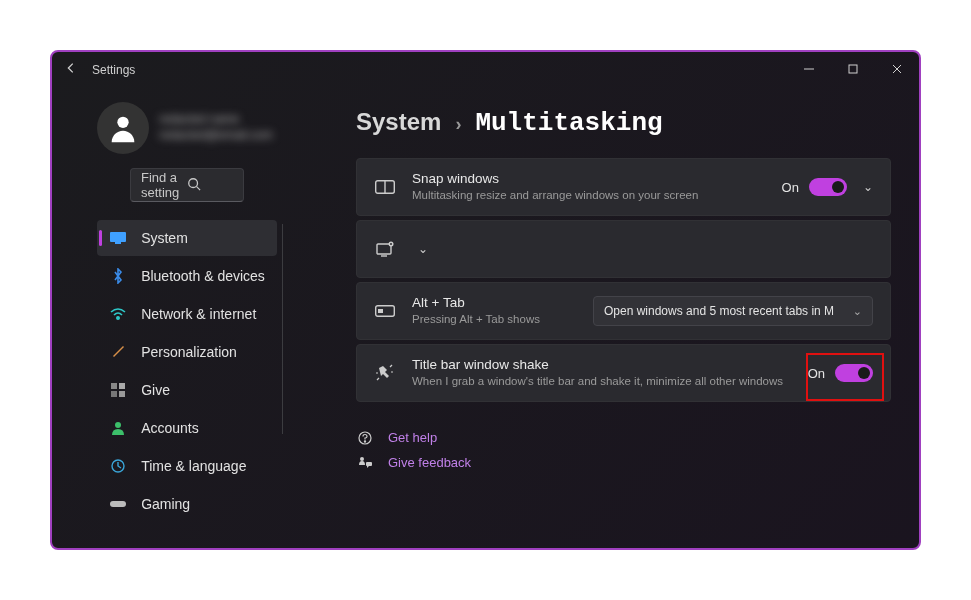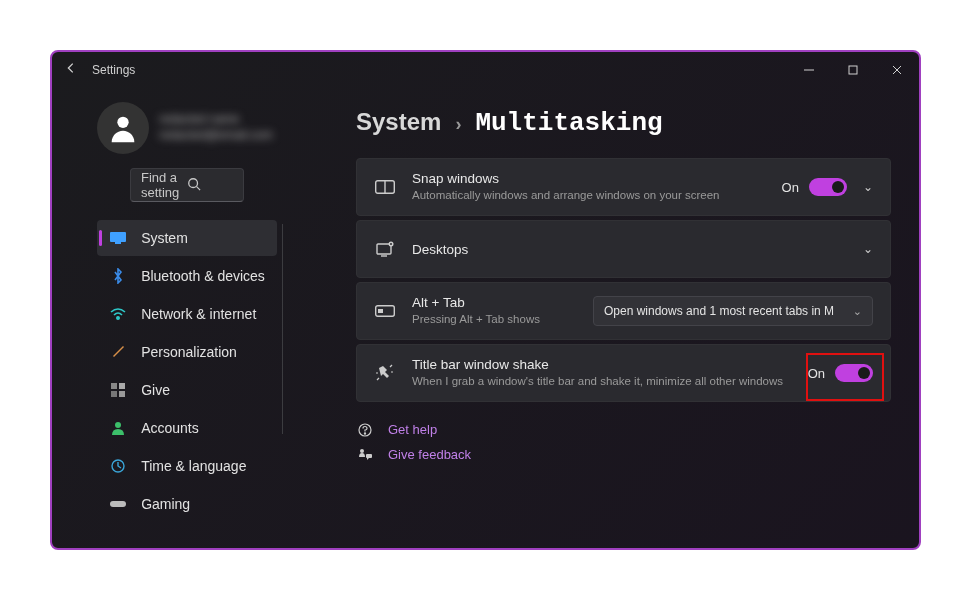--- a/index.html
+++ b/index.html
@@ -13,21 +13,21 @@
       width: 871px; height: 500px;
       background: linear-gradient(135deg, #1b1b1e 0%, #1a141f 100%);
       border: 2px solid #a040c0;
       border-radius: 8px;
       position: relative;
       color: #e8e8e8;
       overflow: hidden;
     }
     .titlebar {
       height: 34px;
-      display: flex; align-items: flex-end; justify-content: flex-end;
+      display: flex; align-items: center; justify-content: flex-end;
       gap: 0;
     }
     .titlebar .left {
       position: absolute; left: 12px; top: 9px;
       display: flex; align-items: center; gap: 14px;
       font-size: 12px; color: #d0d0d0;
     }
     .titlebar .winbtn {
       width: 44px; height: 32px;
       display: flex; align-items: center; justify-content: center;
@@ -116,21 +116,21 @@
     .dropdown {
       background: #323237; border: 1px solid #434349; border-radius: 4px;
       height: 30px; min-width: 280px; padding: 0 10px;
       display: flex; align-items: center; justify-content: space-between;
       font-size: 12px; color: #e4e4e4;
     }
     .highlight-box {
       position: absolute; border: 2px solid #e01010;
       pointer-events: none;
     }
-    .links { margin-top: 20px; display: flex; flex-direction: column; gap: 10px; }
+    .links { margin-top: 28px; display: flex; flex-direction: column; gap: 10px; }
     .link-row {
       display: flex; align-items: center; gap: 14px;
       font-size: 13px; color: #c080e8;
     }
     .link-row .lic { width: 18px; color: #d0d0d0; display: flex; align-items: center; justify-content: center; }
   </style>
 </head>
 <body>
 
 <div class="window">
@@ -274,60 +274,57 @@
       <div class="cards">
         <div class="card">
           <div class="card-icon">
             <svg width="20" height="14" viewBox="0 0 20 14" stroke="#ccc" fill="none" stroke-width="1.4">
                 <rect x="0.7" y="0.7" width="18.6" height="12.6" rx="2"></rect>
                 <line x1="10" y1="0.7" x2="10" y2="13.3"></line>
               </svg>
           </div>
           <div class="card-text">
             <div class="card-title">Snap windows</div>
-            <div class="card-sub">Automatically windows and arrange windows on your screen</div>
+            <div class="card-sub">Multitasking resize and arrange windows on your screen</div>
           </div>
           <div class="card-right">
             <span class="state-label">On</span>
             <div class="toggle"></div>
             <span class="chev">⌄</span>
           </div>
         </div>
 
         <div class="card">
           <div class="card-icon">
             <svg width="20" height="16" viewBox="0 0 20 16" stroke="#ccc" fill="none" stroke-width="1.4">
                 <rect x="2" y="3" width="14" height="10" rx="1"></rect>
                 <line x1="6" y1="15" x2="12" y2="15"></line>
                 <circle cx="16" cy="3" r="2.5" fill="#ccc" stroke="none"></circle>
                 <path d="M15 3 L17 3 M16 2 L16 4" stroke="#2a2a2f" stroke-width="1"></path>
               </svg>
           </div>
-          <div class="card-text">
-            <div class="card-title">Desktops</div>
-          </div>
           <div class="card-right">
             <span class="chev">⌄</span>
           </div>
         </div>
 
         <div class="card">
           <div class="card-icon">
             <svg width="20" height="12" viewBox="0 0 20 12" stroke="#ccc" fill="none" stroke-width="1.4">
                 <rect x="0.7" y="0.7" width="18.6" height="10.6" rx="2"></rect>
                 <rect x="3" y="4" width="5" height="4" fill="#ccc" stroke="none"></rect>
               </svg>
           </div>
           <div class="card-text">
             <div class="card-title">Alt + Tab</div>
             <div class="card-sub">Pressing Alt + Tab shows</div>
           </div>
           <div class="card-right">
             <div class="dropdown">
-              <span>Open windows and 1 most recent tabs in M</span>
+              <span>Open windows and 5 most recent tabs in M</span>
               <span style="font-size:11px;color:#aaa">⌄</span>
             </div>
           </div>
         </div>
 
         <div class="card" style="position:relative">
           <div class="card-icon">
             <svg width="18" height="18" viewBox="0 0 18 18" stroke="#ccc" fill="none" stroke-width="1.2">
                 <path d="M7 2 L11 6 L9 8 L13 12 L11 14 L7 10 L5 12 L3 4 Z" fill="#ccc" stroke="none"></path>
                 <line x1="2" y1="9" x2="0" y2="9"></line>

